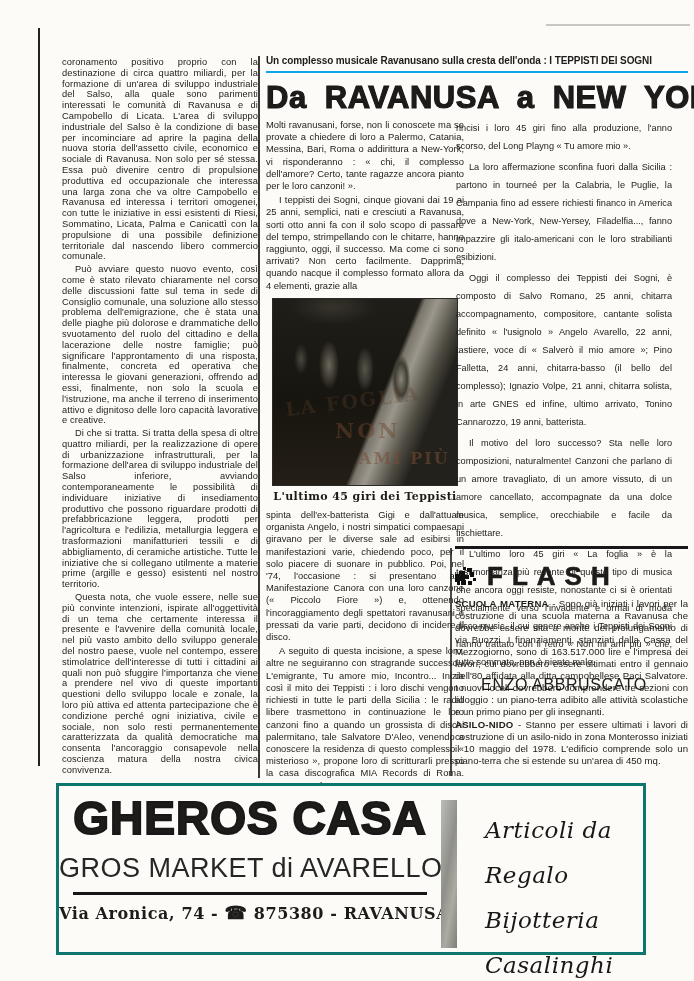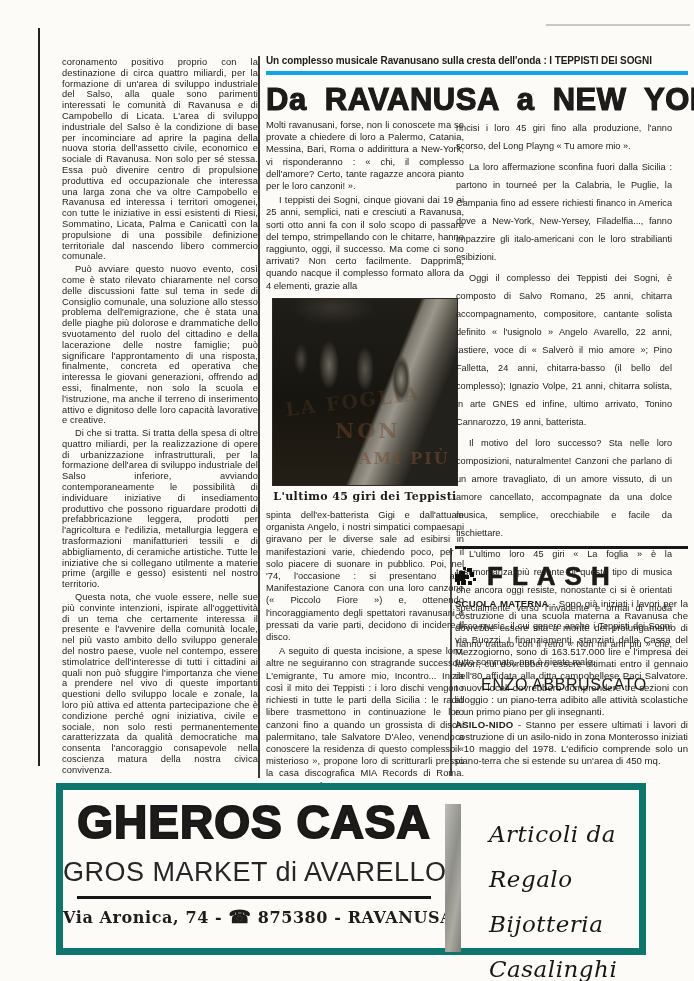--- a/index.html
+++ b/index.html
@@ -14,21 +14,21 @@
   .topline{ position:absolute; left:546px; top:24px; width:144px; height:2px; background:#c9c7c1; }
 
   
   .jp{ text-align:justify; text-indent:13px; margin:0 0 2px 0; }
   .noind{ text-indent:0; }
 
   .left-col{ position:absolute; left:62px; top:57px; width:196px; font-size:9.3px; line-height:10.8px; letter-spacing:0.1px; }
   .sig{ margin-top:7px; text-align:center; padding-left:26px; font-weight:bold; font-size:9.8px; letter-spacing:0.3px; }
 
   .main-head{ position:absolute; left:266px; top:55px; width:422px; }
-  .kicker{ font-weight:bold; font-size:10px; letter-spacing:-0.1px; white-space:nowrap; border-bottom:4px solid #0ea5e9; padding-bottom:5px; }
+  .kicker{ font-weight:bold; font-size:10px; letter-spacing:-0.1px; white-space:nowrap; border-bottom:2px solid #0ea5e9; padding-bottom:5px; }
   .headline{ margin:7px 0 0 0; font-size:31px; font-weight:bold; letter-spacing:0.5px; word-spacing:9px; white-space:nowrap; -webkit-text-stroke:1.1px #171717; }
 
   .colA{ position:absolute; left:266px; top:119px; width:198px; font-size:9.4px; line-height:12.2px; }
   .colB{ position:absolute; left:456px; top:119px; width:216px; font-size:9.2px; line-height:18px; }
   .colB .jp{ margin-bottom:3px; }
   .byline{ margin-top:5px; text-align:center; font-weight:normal; font-size:16px; letter-spacing:0.6px; }
 
   
   .photo-fig{ margin:7px 0 6px 0; }
   .photo{
@@ -52,21 +52,21 @@
 
   
   .flash{ position:absolute; left:455px; top:546px; width:233px; }
   .flash-head{ display:flex; align-items:center; border-top:3px solid #171717; padding-top:12px; margin-bottom:6px; }
   .flash-icon{ flex:0 0 auto; }
   .flash-title{ font-size:26px; font-weight:bold; letter-spacing:9px; margin-left:2px; -webkit-text-stroke:0.6px #171717; }
   .flash-item{ font-size:9.6px; line-height:12px; margin-bottom:1px; }
   .flash-item b{ letter-spacing:0.2px; }
 
   
-  .adbox{ position:absolute; left:56px; top:783px; width:590px; height:172px; border:7px solid #0f766e; box-sizing:border-box; display:flex; background:var(--paper); }
+  .adbox{ position:absolute; left:56px; top:783px; width:590px; height:172px; border:3px solid #0f766e; box-sizing:border-box; display:flex; background:var(--paper); }
   .ad-left{ width:382px; padding-top:6px; text-align:center; }
   .ad-title{ font-size:46px; font-weight:bold; letter-spacing:1px; line-height:52px; -webkit-text-stroke:2px #181818; white-space:nowrap; }
   .ad-sub{ margin-top:9px; font-size:27px; letter-spacing:0.5px; color:#262626; white-space:nowrap; }
   .ad-rule{ border-top:3px solid #161616; margin:8px 14px 7px 14px; }
   .ad-addr{ font-family:"DejaVu Serif", serif; font-weight:bold; font-size:16px; letter-spacing:0.6px; white-space:nowrap; }
   .tel-icon{ font-size:18px; }
   .ad-divider{ width:16px; height:148px; margin-top:14px; background:linear-gradient(100deg,#bdbdb8 0%,#8f8f89 45%,#ababa4 70%,#7e7e78 100%); }
   .ad-right{ flex:1; padding:22px 0 0 28px; }
   .script-line{ font-family:"DejaVu Serif", serif; font-style:italic; font-size:23px; line-height:45px; letter-spacing:0.5px; color:#181818; }
 </style>

